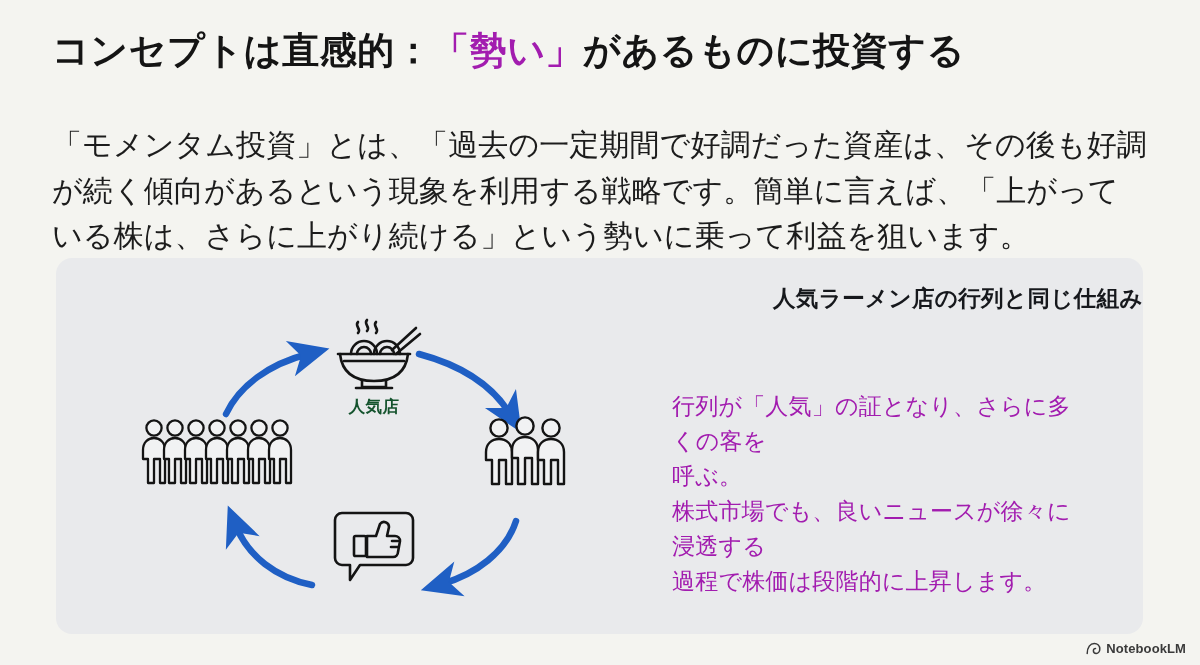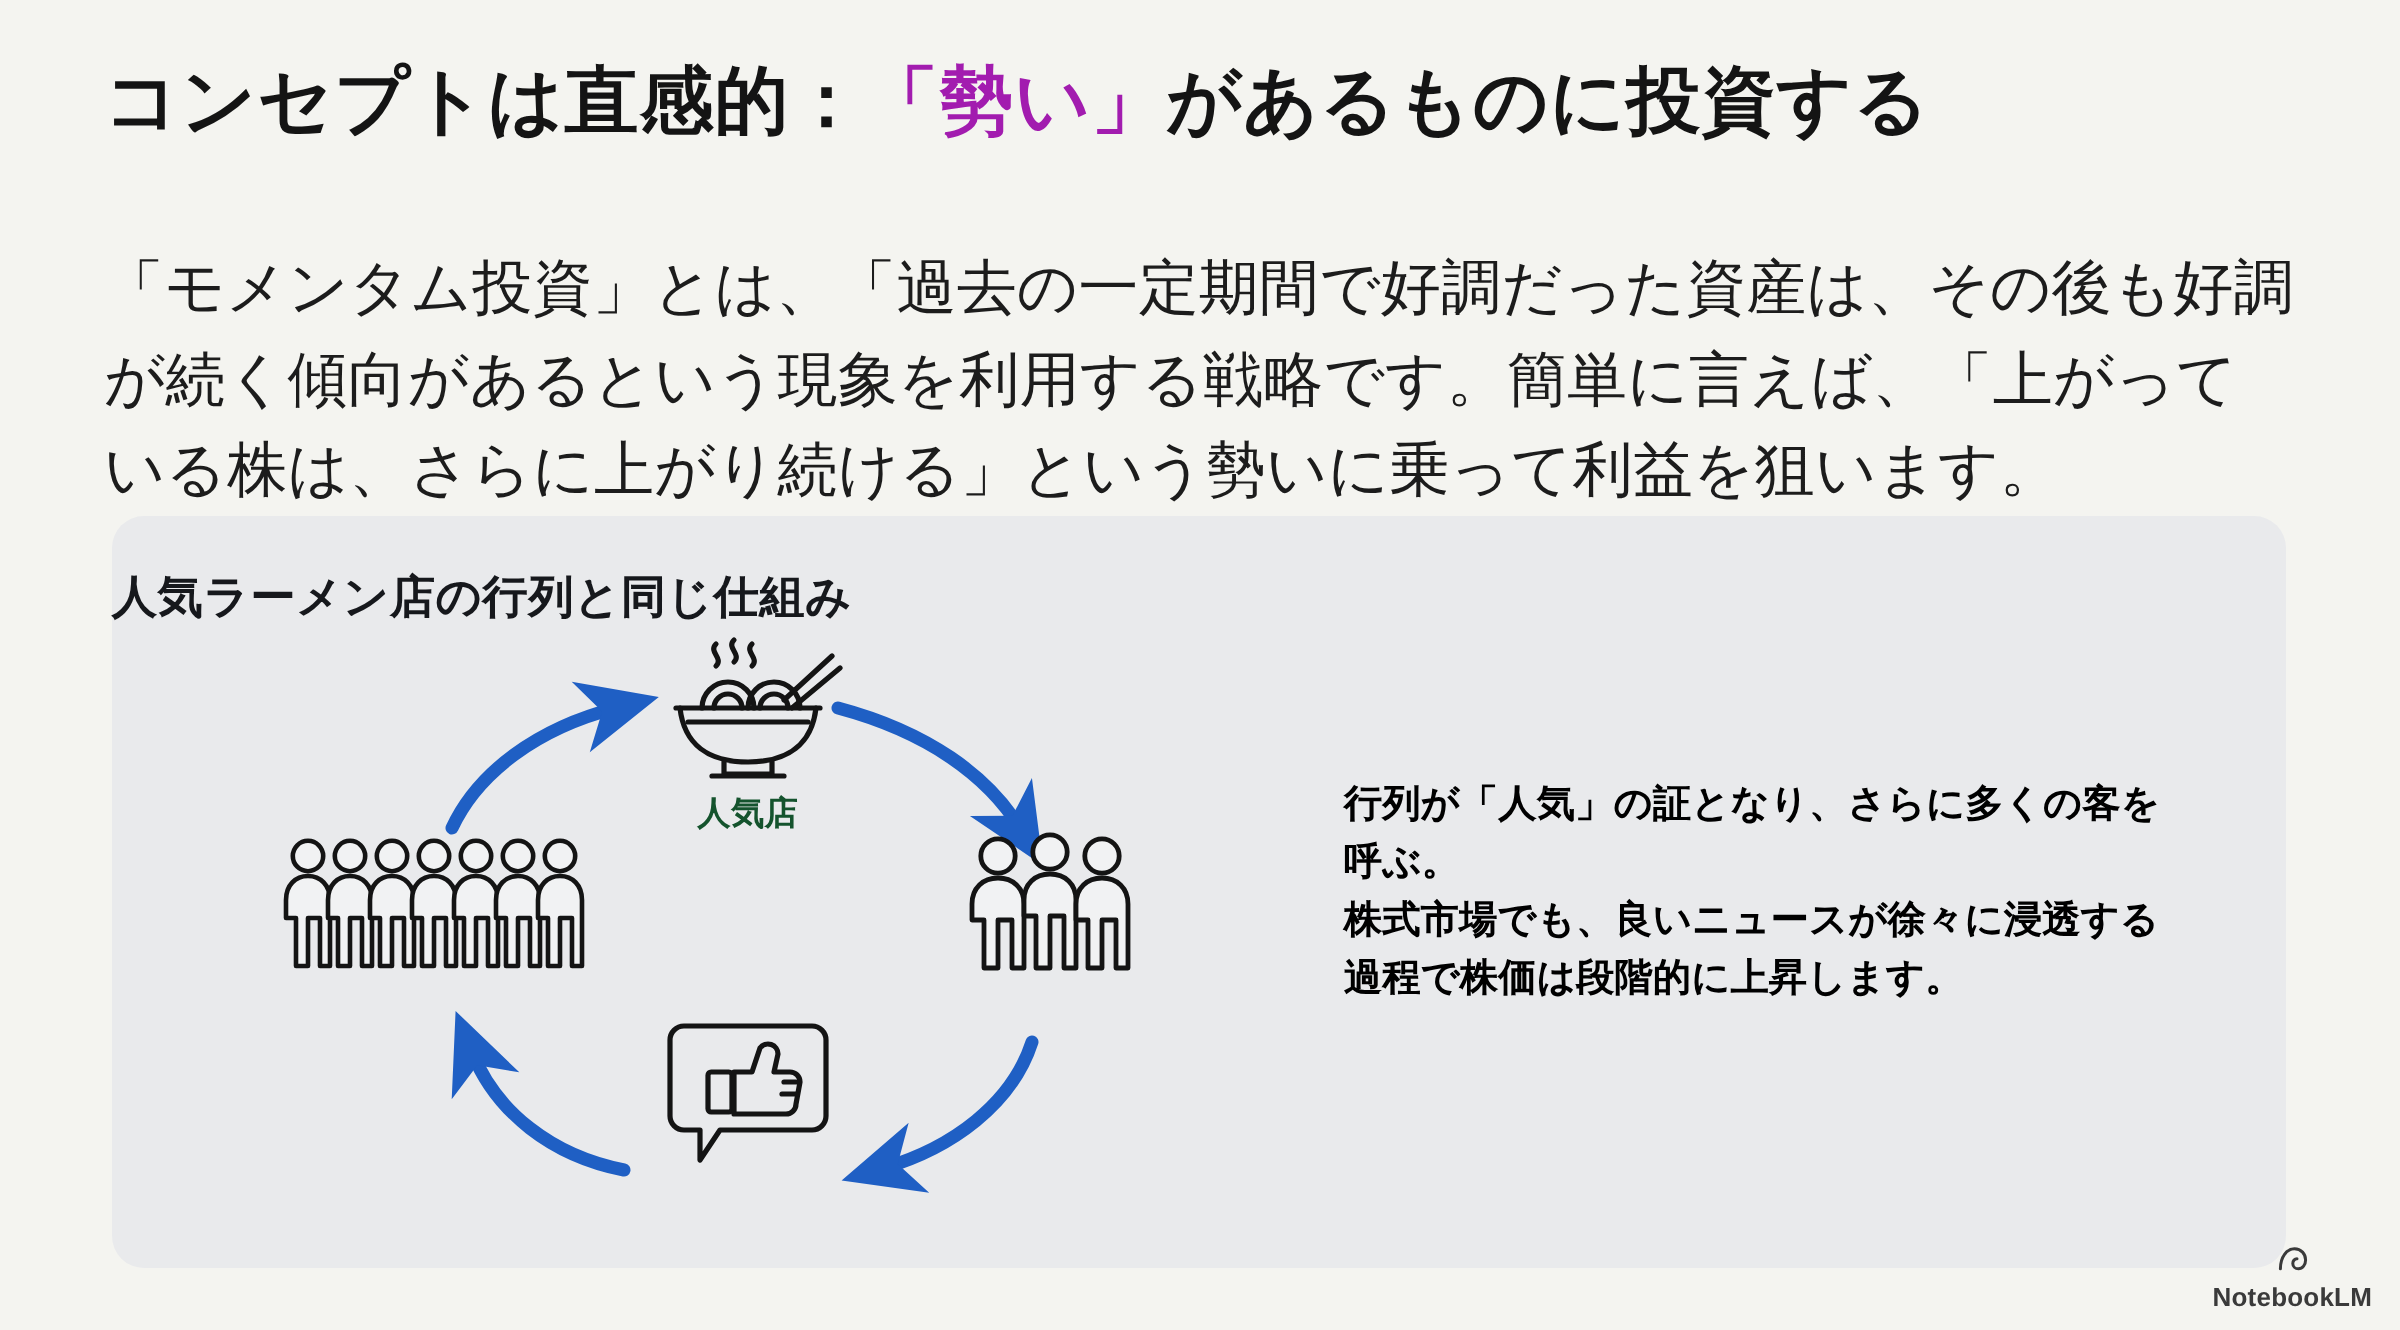--- a/index.html
+++ b/index.html
@@ -53,21 +53,21 @@
     height: 376px;
     background: #e9eaec;
     border-radius: 16px;
   }
 
   .card-heading {
     position: absolute;
     left: 0;
     right: 0;
     top: 25px;
-    text-align: left;
+    text-align: right;
     font-size: 22.5px;
     font-weight: bold;
     color: #16181c;
     letter-spacing: 0.4px;
   }
 
   
   .cycle {
     position: absolute;
     left: 70px;
@@ -96,40 +96,39 @@
   .icon-holder.right  { left: 356px; top: 100px; }
   .icon-holder.bottom { left: 206px; top: 194px; }
   .icon-holder.left   { left: 14px;  top: 100px; }
 
   
   .desc {
     position: absolute;
     left: 616px;
     top: 131px;
     width: 420px;
-    font-size: 19px;
-    font-weight: bold;
+    font-size: 23px;
+    font-weight: normal;
     line-height: 1.52;
-    color: #000000;
+    color: #a21caf;
     letter-spacing: 0.2px;
   }
 
   
   .watermark {
     position: absolute;
     right: 14px;
     bottom: 9px;
     display: flex;
     align-items: center;
     gap: 5px;
     font-size: 13px;
     font-weight: bold;
     color: #3a3a3a;
     letter-spacing: 0.1px;
-    flex-direction: column;
   }
   .watermark svg { display: block; }
 </style>
 </head>
 <body>
 
 <h1 class="slide-title">
   <span>コンセプトは直感的：</span><span class="accent">「勢い」</span><span>があるものに投資する</span>
 </h1>
 

